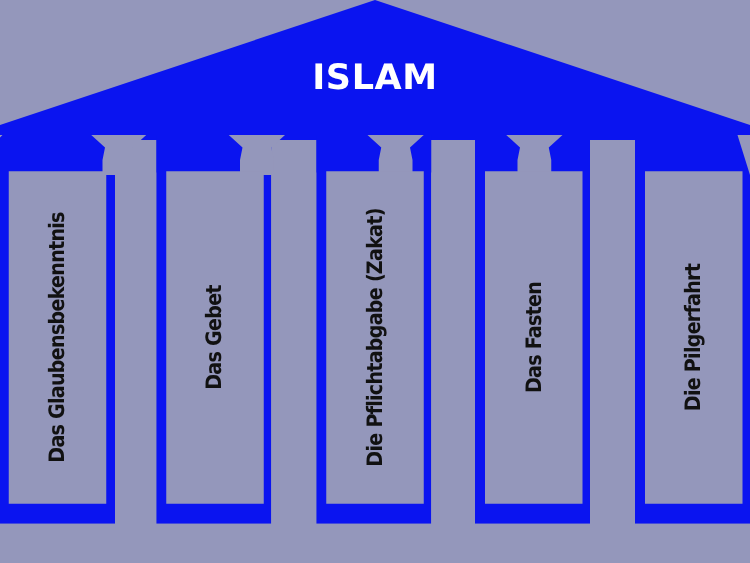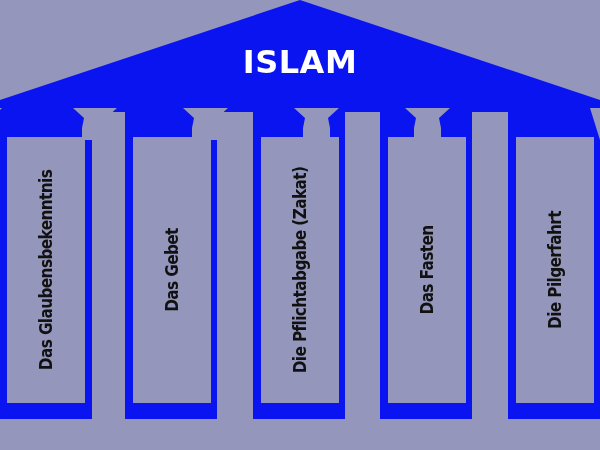--- a/index.html
+++ b/index.html
@@ -1,18 +1,18 @@
 <!DOCTYPE html>
 <html><head>
 <meta charset="utf-8">
 <style>
   html,body{margin:0;padding:0;}
   body{width:600px;height:450px;background:#9497bb;position:relative;overflow:hidden;font-family:"DejaVu Sans",sans-serif;}
   svg.base{position:absolute;left:0;top:0;}
-  .title{position:absolute;left:200px;top:40px;width:200px;text-align:center;color:#fff;font-weight:bold;font-size:32px;letter-spacing:0.5px;line-height:44px;}
+  .title{position:absolute;left:200px;top:40px;width:200px;text-align:center;color:#fff;font-weight:bold;font-size:28px;letter-spacing:0.5px;line-height:44px;}
   .pillar-label{position:absolute;display:flex;align-items:center;justify-content:center;}
   .pillar-label span{display:block;transform:rotate(-90deg);white-space:nowrap;font-weight:bold;font-size:17px;color:#111;font-family:"DejaVu Sans Condensed","DejaVu Sans",sans-serif;letter-spacing:-0.6px;}
 </style>
 </head>
 <body>
 
 <svg class="base" width="600" height="450" viewBox="0 0 600 450">
 
   <polygon points="300,0 600,100 600,112 0,112 0,100" fill="#0a14f0"></polygon>
 

